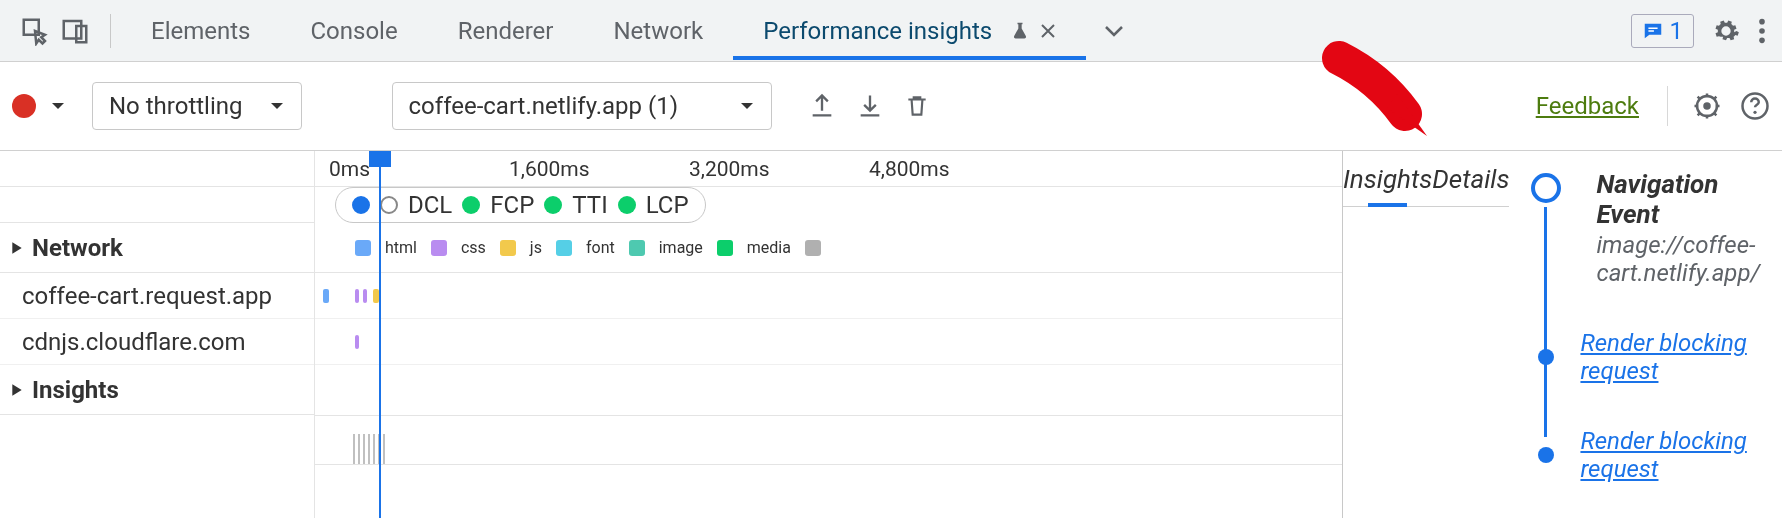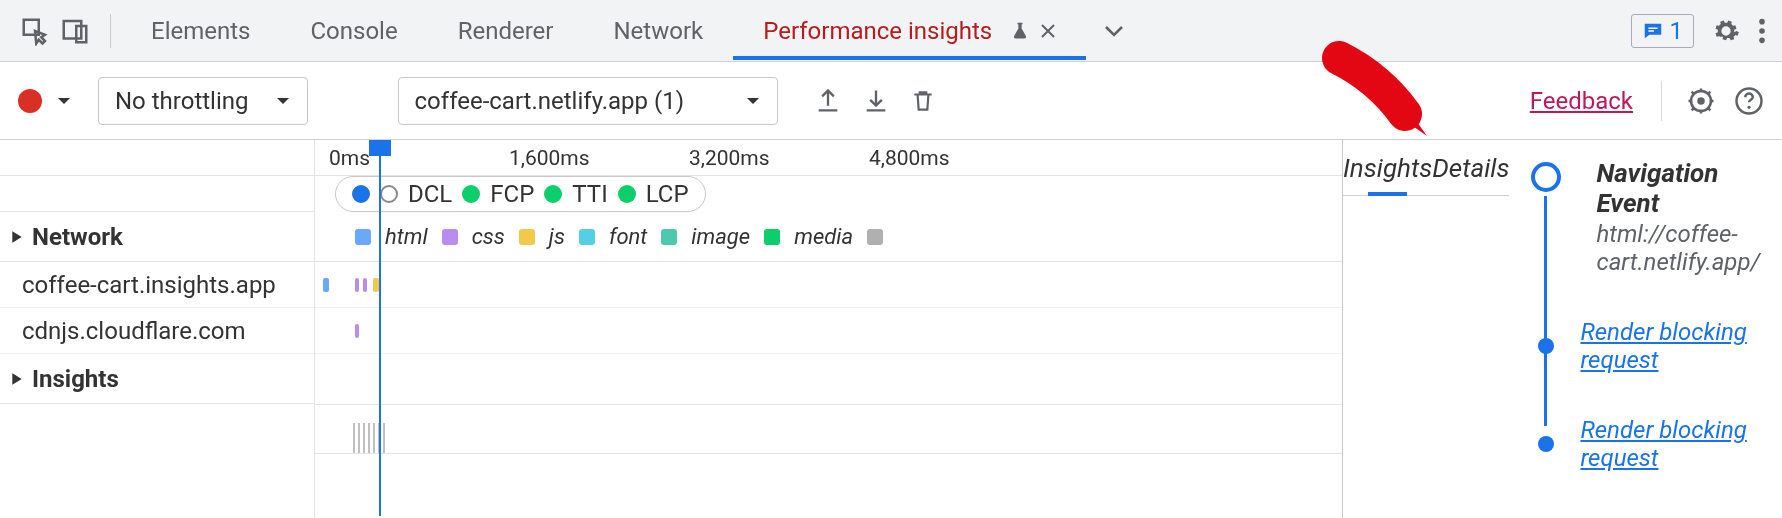--- a/index.html
+++ b/index.html
@@ -4,36 +4,36 @@
 <style>
 * { box-sizing: border-box; margin: 0; padding: 0; font-family: -apple-system, BlinkMacSystemFont, "Segoe UI", Roboto, sans-serif; }
 body { width: 1782px; height: 518px; background: #f1f3f4; overflow: hidden; font-size: 24px; color: #333; }
 
 
 .tabbar { display: flex; align-items: center; height: 62px; background: #f1f3f4; border-bottom: 1px solid #d0d0d0; padding: 0 10px; }
 .tabbar .left-icons { display: flex; align-items: center; gap: 10px; padding: 0 10px; }
 .tabbar .divider-v { width: 1px; height: 34px; background: #c8c8c8; margin: 0 10px; }
 .tabs { display: flex; align-items: center; flex: 1; }
 .tab { padding: 14px 30px; color: #5f6368; cursor: pointer; position: relative; display:flex; align-items:center; gap:10px; }
-.tab.active { color: #b91c1c; }
+.tab.active { color: #0c4a6e; }
 .tab.active::after { content:""; position:absolute; left:0; right:0; bottom:-1px; height:4px; background:#1a73e8; }
 .tab .tab-extra { display:flex; align-items:center; gap:10px; margin-left:8px; }
 .tabbar .right-icons { display:flex; align-items:center; gap:18px; padding-right:6px; }
 .msg-badge { display:flex; align-items:center; gap:6px; border:1px solid #aab; border-radius:3px; padding:2px 10px; color:#1a73e8; font-size:24px; }
 
 
-.toolbar { display:flex; align-items:center; height:78px; background:#fff; border-bottom:1px solid #d0d0d0; padding:0 18px; position:relative; }
+.toolbar { display:flex; align-items:center; height:89px; background:#fff; border-bottom:1px solid #d0d0d0; padding:0 12px; position:relative; }
 .rec-dot { width:24px; height:24px; background:#d93025; border-radius:50%; }
 .rec-arrow { margin-left:14px; display:flex; align-items:center; }
 .dropdown { display:flex; align-items:center; border:1px solid #c8c8c8; border-radius:4px; height:48px; padding:0 16px; margin-left:26px; background:#fff; }
 .dropdown .dd-arrow { margin-left:26px; }
 .rec-select { margin-left:90px; min-width:380px; display:flex; align-items:center; justify-content:space-between; }
 .io-icons { display:flex; align-items:center; gap:20px; margin-left:36px; }
 .toolbar .spacer { flex:1; }
-.feedback { text-decoration:underline; color:#be185d; padding:2px 4px; cursor:pointer; }
+.feedback { text-decoration:underline; color:#4d7c0f; padding:2px 4px; cursor:pointer; }
 .toolbar .divider-v2 { width:1px; height:40px; background:#d8d8d8; margin:0 24px; }
 
 
 .red-arrow { position:absolute; top:-24px; right:343px; width:120px; height:120px; pointer-events:none; }
 
 
 .main { display:flex; height:378px; background:#fff; }
 .left-col { width:315px; border-right:1px solid #e4e4e4; display:flex; flex-direction:column; }
 .left-col .ruler-spacer { height:36px; border-bottom:1px solid #e4e4e4; }
 .left-col .legend-spacer { height:36px; border-bottom:1px solid #e4e4e4; }
@@ -47,21 +47,21 @@
 .ruler .tick { position:absolute; top:6px; font-size:21px; color:#333; }
 
 .marker-pill { position:absolute; top:36px; left:20px; height:36px; display:flex; align-items:center; gap:10px; border:1px solid #c8c8c8; border-radius:18px; padding:12px 16px; background:#fff; z-index:3; }
 .dot { width:18px; height:18px; border-radius:50%; display:inline-block; }
 .dot.o { background:#fff; border:2px solid #888; }
 .dot.g { background:#0cce6b; }
 
 .legend { position:absolute; top:72px; left:0; right:0; height:50px; border-bottom:1px solid #e4e4e4; display:flex; align-items:center; gap:14px; padding-left:40px; }
 .sq { width:16px; height:16px; border-radius:3px; display:inline-block; }
 .sq.blue{background:#6aa9f8;} .sq.purp{background:#b98cf0;} .sq.yel{background:#f2c94c;} .sq.cyan{background:#55cfe6;} .sq.teal{background:#4ec9b0;} .sq.grn2{background:#0cce6b;} .sq.grey{background:#b0b0b0;}
-.legend span.lbl { font-size:22px; color:#333;font-style:italic; }
+.legend span.lbl { font-size:16px; color:#333; }
 
 .net-lanes { position:absolute; top:122px; left:0; right:0; }
 .lane { height:46px; border-bottom:1px solid #f0f0f0; position:relative; }
 .bar { position:absolute; top:16px; height:14px; border-radius:2px; }
 
 .renderer-track { position:absolute; top:264px; left:0; right:0; height:50px; border-top:1px solid #e4e4e4; border-bottom:1px solid #e4e4e4; }
 .renderer-track .hatch { position:absolute; left:38px; bottom:0; width:32px; height:30px; background:repeating-linear-gradient(90deg,#c0c0c0 0,#c0c0c0 2px,transparent 2px,transparent 5px); }
 
 .playhead-handle { position:absolute; top:-4px; left:54px; width:22px; height:20px; background:#1a73e8; border-radius:3px 3px 0 0; z-index:5; }
 .playhead-line { position:absolute; top:16px; left:64px; width:2px; height:360px; background:#1a73e8; z-index:4; }
@@ -228,21 +228,21 @@
   <div class="left-col">
     <div class="ruler-spacer"></div>
     <div class="legend-spacer"></div>
     <div class="section-hdr">
       <svg width="14" height="14" viewBox="0 0 12 12">
           <path d="M2 1l8 5-8 5z" fill="#333"></path>
         </svg>
       <span>Network</span>
     </div>
     <div class="host-row">
-      <span>coffee-cart.insights.app</span>
+      <span>coffee-cart.request.app</span>
     </div>
     <div class="host-row">
       <span>cdnjs.cloudflare.com</span>
     </div>
     <div class="section-hdr">
       <svg width="14" height="14" viewBox="0 0 12 12">
           <path d="M2 1l8 5-8 5z" fill="#333"></path>
         </svg>
       <span>Insights</span>
     </div>
@@ -308,21 +308,21 @@
     <div class="rtabs">
       <div class="rtab active">Insights</div>
       <div class="rtab">Details</div>
     </div>
     <div class="insights-body">
       <div class="nav-line"></div>
       <div class="nav-event">
         <div class="nav-circle"></div>
         <div>
           <div class="nav-title">Navigation Event</div>
-          <div class="nav-sub">html://coffee-cart.netlify.app/</div>
+          <div class="nav-sub">image://coffee-cart.netlify.app/</div>
         </div>
       </div>
       <div class="insight-item">
         <span class="insight-dot"></span>
         <span class="insight-link">Render blocking request</span>
       </div>
       <div class="insight-item">
         <span class="insight-dot"></span>
         <span class="insight-link">Render blocking request</span>
       </div>

